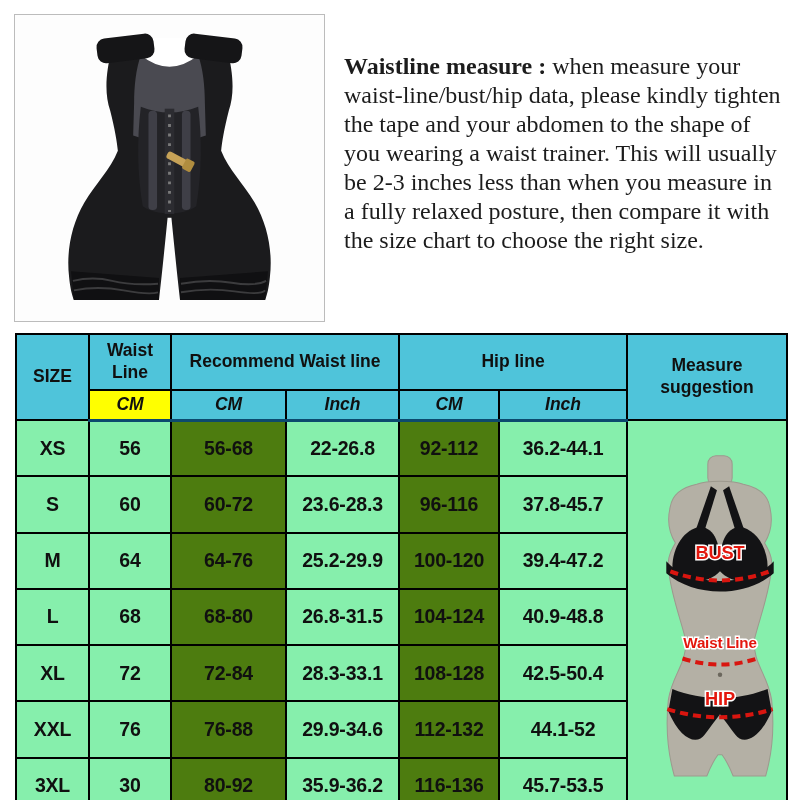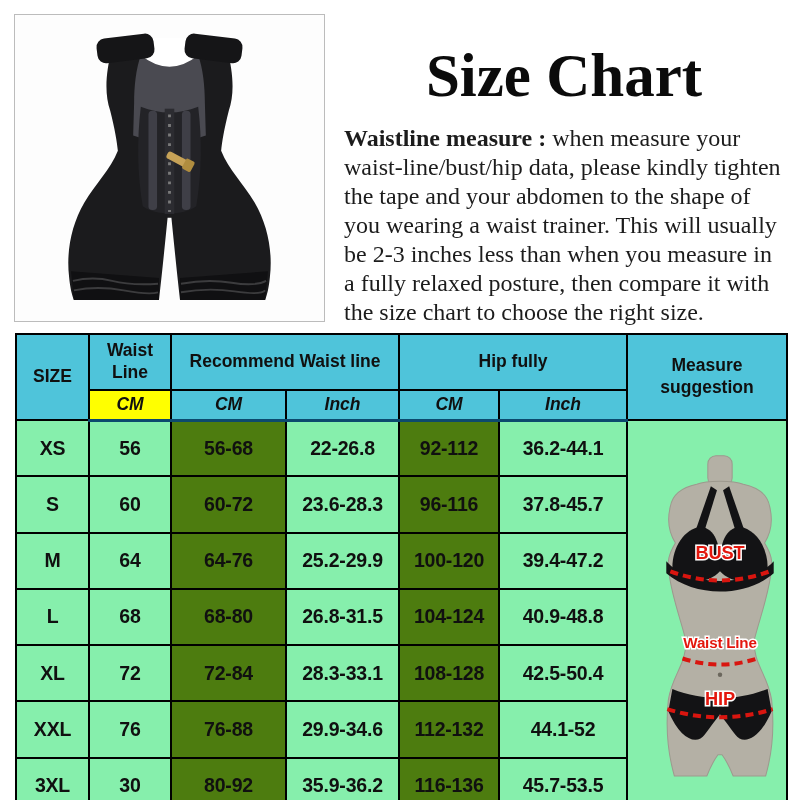--- a/index.html
+++ b/index.html
@@ -84,40 +84,39 @@
     <path fill="#101012" d="M57,268 L149,275 L149,298 L60,298 Z"></path>
     <path fill="#101012" d="M171,275 L263,268 L260,298 L171,298 Z"></path>
     <path d="M59,278 Q80,273 100,278 T148,281" stroke="#3c3c3e" stroke-width="2" fill="none"></path>
     <path d="M60,288 Q85,283 112,288 T148,290" stroke="#3c3c3e" stroke-width="2" fill="none"></path>
     <path d="M172,281 Q200,276 225,280 T261,278" stroke="#3c3c3e" stroke-width="2" fill="none"></path>
     <path d="M172,290 Q200,285 228,289 T260,288" stroke="#3c3c3e" stroke-width="2" fill="none"></path>
   </svg>
 </div>
 
 <div class="right-col">
-  <h1 class="page-title">Size Chart</h1>
   <p class="intro"><b>Waistline measure :</b><span> when measure your waist-line/bust/hip data, please kindly tighten the tape and your abdomen to the shape of you wearing a waist trainer. This will usually be 2-3 inches less than when you measure in a fully relaxed posture, then compare it with the size chart to choose the right size.</span></p>
 </div>
 
 <table class="size-table">
   <colgroup>
     <col style="width:73px">
       <col style="width:82px">
       <col style="width:115px">
     <col style="width:113px">
       <col style="width:100px">
       <col style="width:128px">
     <col style="width:160px">
   </colgroup>
   <thead>
     <tr class="groups-row">
       <th rowspan="2">SIZE</th>
       <th>Waist Line</th>
       <th colspan="2">Recommend Waist line</th>
-      <th colspan="2">Hip fully</th>
+      <th colspan="2">Hip line</th>
       <th rowspan="2" class="measure-head">Measure suggestion</th>
     </tr>
     <tr class="units-row">
       <th class="unit-yellow">CM</th>
       <th>CM</th>
       <th>Inch</th>
       <th>CM</th>
       <th>Inch</th>
     </tr>
   </thead>

